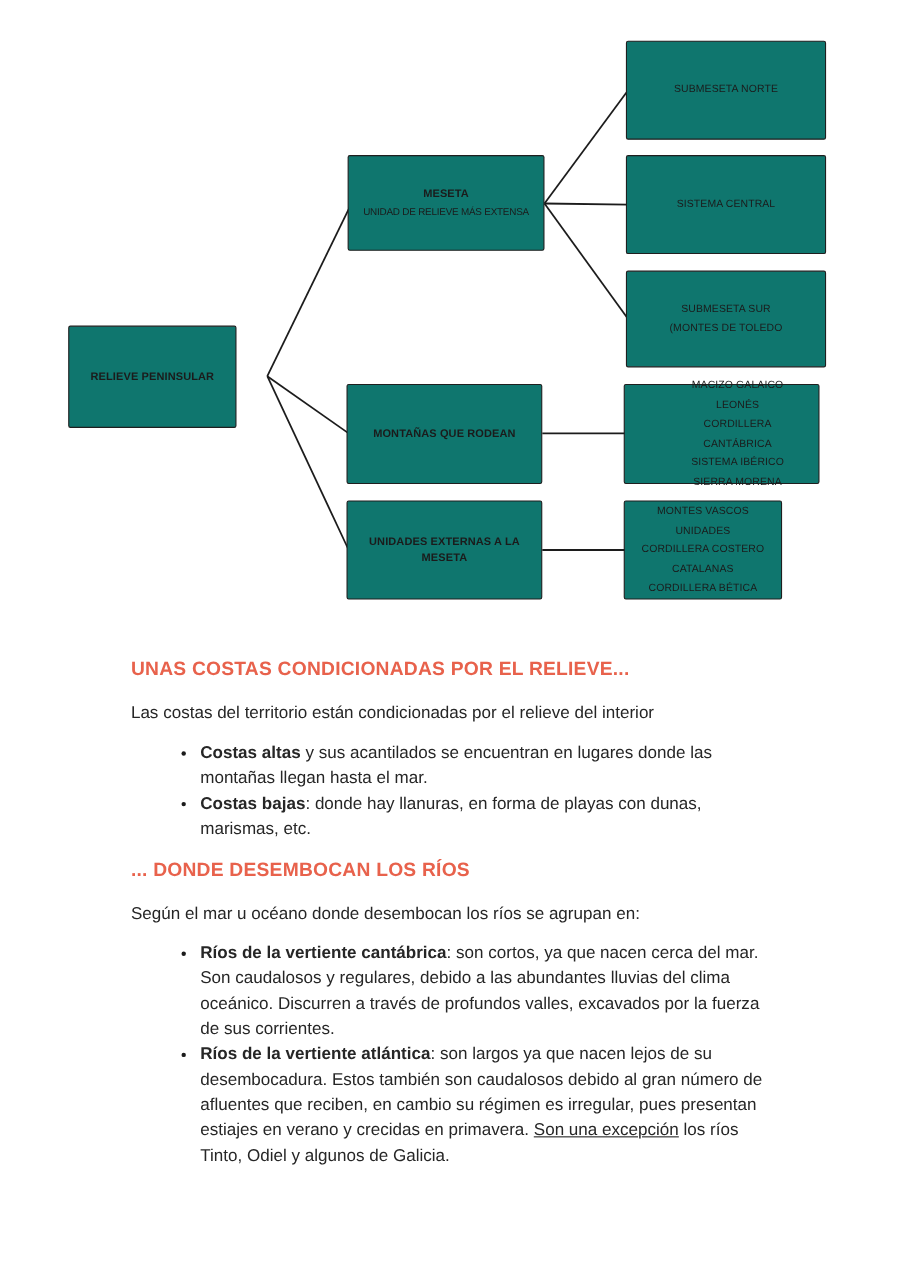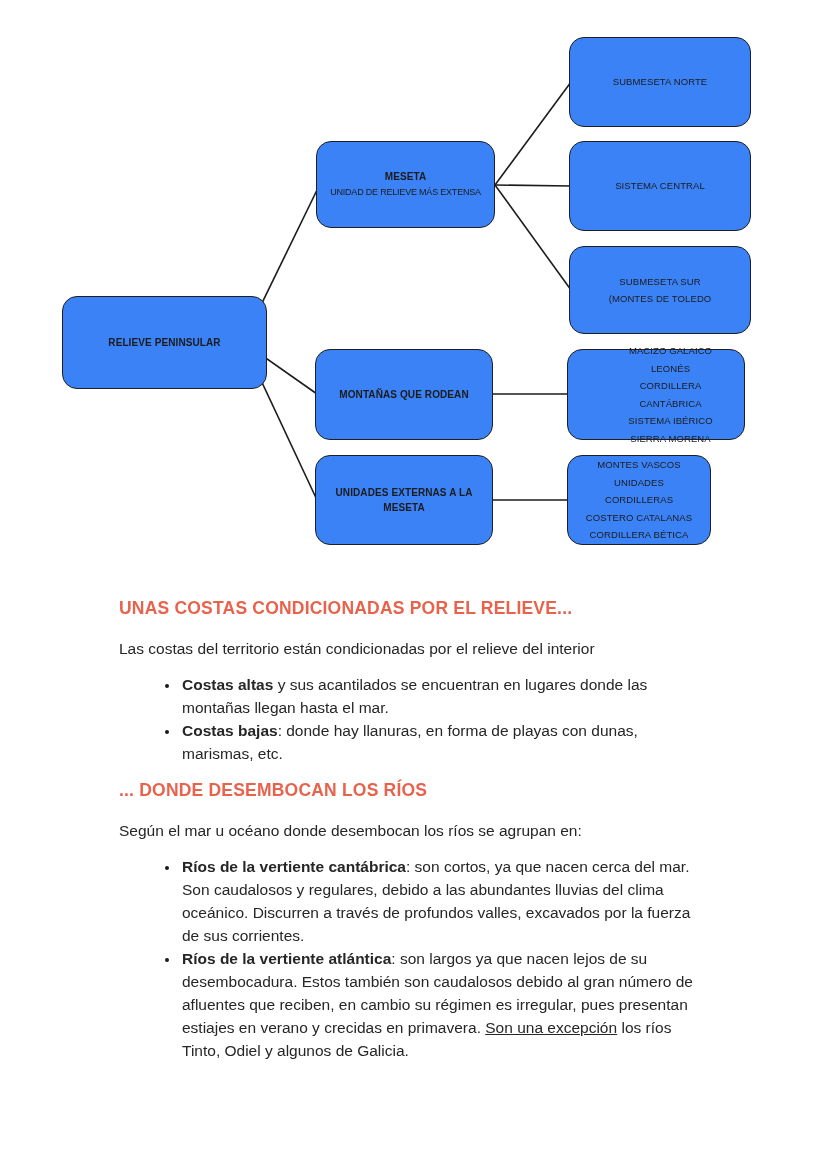--- a/index.html
+++ b/index.html
@@ -12,38 +12,38 @@
     font-family: "Liberation Sans", sans-serif;
     color: #262626;
     overflow: hidden;
   }
 
   
   .diagram { position: absolute; left: 0; top: 0; width: 828px; height: 560px; }
   .connectors { position: absolute; left: 0; top: 0; width: 828px; height: 560px; }
   .node {
     position: absolute;
-    background: #3b82f6;
+    background: #0f766e;
     border: 1.5px solid #1f1f1f;
-    border-radius: 15px;
+    border-radius: 2px;
     display: flex;
     flex-direction: column;
     align-items: center;
     justify-content: center;
     text-align: center;
     color: #1b1b1b;
     padding: 4px 12px;
   }
   .node-title { font-weight: 700; font-size: 10px; letter-spacing: 0.1px; line-height: 15px; }
   .node-sub { font-weight: 400; font-size: 9px; letter-spacing: -0.2px; line-height: 16px; white-space: nowrap; }
   .leaf-lines { font-weight: 400; font-size: 9.5px; letter-spacing: 0.1px; }
   .leaf-lines div { line-height: 17.5px; }
 
   
-  #node-root      { left: 62px;  top: 296px; width: 205px; height: 93px; }
+  #node-root      { left: 62px;  top: 296px; width: 153px; height: 93px; }
   #node-meseta    { left: 316px; top: 141px; width: 179px; height: 87px; }
   #node-montanas  { left: 315px; top: 349px; width: 178px; height: 91px; }
   #node-unidades  { left: 315px; top: 455px; width: 178px; height: 90px; }
   #leaf-norte     { left: 569px; top: 37px;  width: 182px; height: 90px; }
   #leaf-central   { left: 569px; top: 141px; width: 182px; height: 90px; }
   #leaf-sur       { left: 569px; top: 246px; width: 182px; height: 88px; }
   #leaf-macizo    { left: 567px; top: 349px; width: 178px; height: 91px; padding-left: 41px; }
   #leaf-montes    { left: 567px; top: 455px; width: 144px; height: 90px; }
 
   
@@ -125,21 +125,21 @@
           <div>CORDILLERA CANTÁBRICA</div>
           <div>SISTEMA IBÉRICO</div>
           <div>SIERRA MORENA</div>
         </div>
     </div>
 
     <div class="node" id="leaf-montes">
       <div class="leaf-lines">
           <div>MONTES VASCOS</div>
           <div>UNIDADES</div>
-          <div>CORDILLERAS COSTERO CATALANAS</div>
+          <div>CORDILLERA COSTERO CATALANAS</div>
           <div>CORDILLERA BÉTICA</div>
         </div>
     </div>
   </div>
 
   <div class="content">
 
     <div class="section">
       <div class="section-heading" style="color:#e8624c;">UNAS COSTAS CONDICIONADAS POR EL RELIEVE...</div>
       <p class="intro">Las costas del territorio están condicionadas por el relieve del interior</p>

